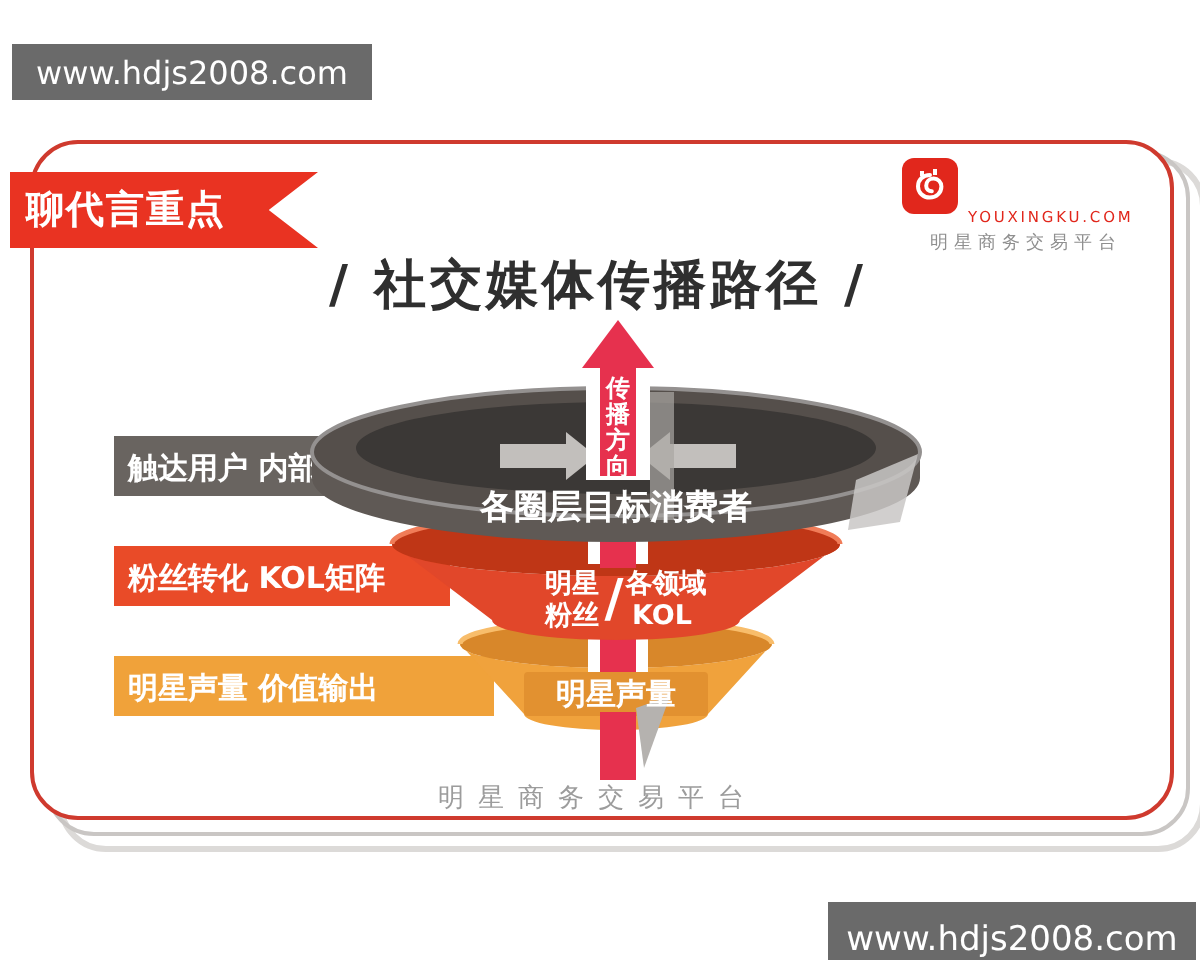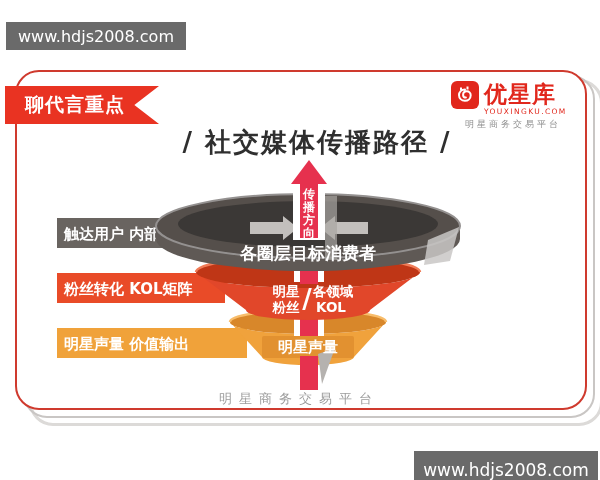--- a/index.html
+++ b/index.html
@@ -18,35 +18,35 @@
   .shadow-card.s2{left:29px;top:79px;width:568px;height:341px;border:3px solid #dcdad8;}
 
   
   .card{position:absolute;left:15px;top:70px;width:568px;height:336px;
         background:#fff;border:2px solid #cf3a2e;border-radius:24px;}
 
   
   .ribbon{position:absolute;left:5px;top:86px;width:154px;height:38px;background:#e93322;
           clip-path:polygon(0 0,100% 0,84% 50%,100% 100%,0 100%);
           display:flex;align-items:center;}
-  .ribbon span{color:#fff;font-weight:bold;font-size:19px;padding-left:20px;letter-spacing:1px;}
+  .ribbon span{color:#fff;font-weight:bold;font-size:19px;padding-left:8px;letter-spacing:1px;}
 
   
   .logo{position:absolute;left:451px;top:79px;width:124px;}
   .logo-row{display:flex;align-items:center;gap:5px;}
   .logo-icon{width:28px;height:28px;background:#e1271c;border-radius:6px;
              display:flex;align-items:center;justify-content:center;flex:0 0 auto;}
   .logo-name{font-size:23px;font-weight:bold;color:#e1271c;letter-spacing:1px;white-space:nowrap;}
   .logo-domain{font-size:7.5px;font-weight:normal;color:#e1271c;letter-spacing:1.4px;
                margin:-3px 0 2px 33px;white-space:nowrap;}
   .logo-tagline{font-size:9px;color:#8f8f8f;letter-spacing:3px;text-align:center;white-space:nowrap;}
 
   
   .slide-title{position:absolute;left:15px;top:125px;width:568px;text-align:center;
-               font-size:26px;font-weight:bold;color:#2f2f2f;letter-spacing:2px;margin-left:18px;}
+               font-size:26px;font-weight:bold;color:#2f2f2f;letter-spacing:2px;}
   .slide-footer{position:absolute;left:15px;top:390px;width:568px;text-align:center;
                 font-size:13px;color:#9c9c9c;letter-spacing:7px;}
 
   .funnel-svg{position:absolute;left:0;top:0;}
   svg text{font-family:"DejaVu Sans","Liberation Sans",sans-serif;}
 </style>
 </head>
 <body>
 
 <div class="banner top">www.hdjs2008.com</div>
@@ -62,21 +62,20 @@
 
 <div class="logo">
   <div class="logo-row">
     <div class="logo-icon">
       <svg width="20" height="20" viewBox="0 0 20 20">
         <path d="M6 2.5 L6 5 M12.5 1.5 L12.5 4.5" stroke="#fff" stroke-width="2" fill="none"></path>
         <path d="M10 4.5 c-3.6 0 -6 2.4 -6 5.6 c0 3.2 2.5 5.7 5.9 5.7 c3.3 0 5.8 -2.4 5.8 -5.5
                  c0 -2.4 -1.7 -4 -3.9 -4 c-2.2 0 -3.7 1.5 -3.7 3.6 c0 1.6 1.2 2.7 2.8 2.7" stroke="#fff" stroke-width="2" fill="none" stroke-linecap="round"></path>
       </svg>
     </div>
-    <div class="logo-name">优星库</div>
   </div>
   <div class="logo-domain">YOUXINGKU.COM</div>
   <div class="logo-tagline">明星商务交易平台</div>
 </div>
 
 <div class="slide-title">/ 社交媒体传播路径 /</div>
 
 <svg class="funnel-svg" width="600" height="480" viewBox="0 0 600 480">
 
   <rect x="57" y="218" width="127" height="30" fill="#696460"></rect>

